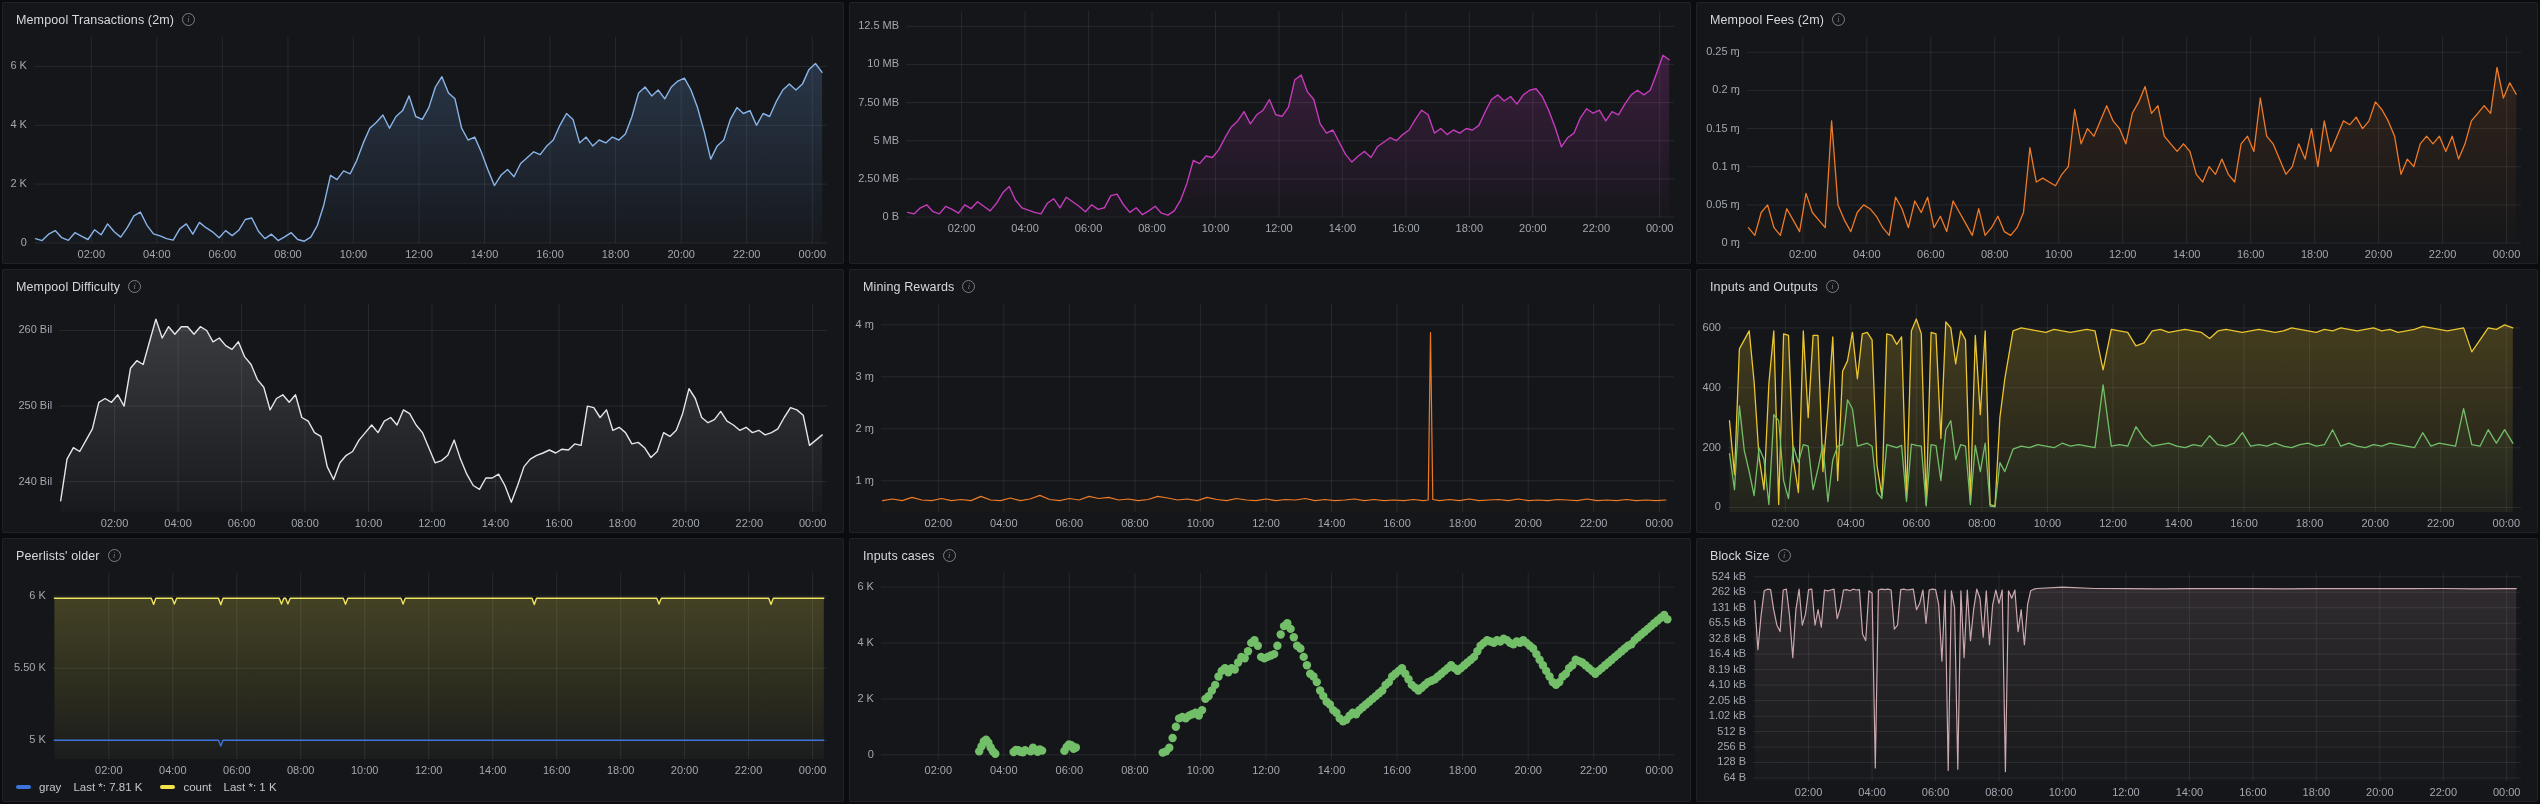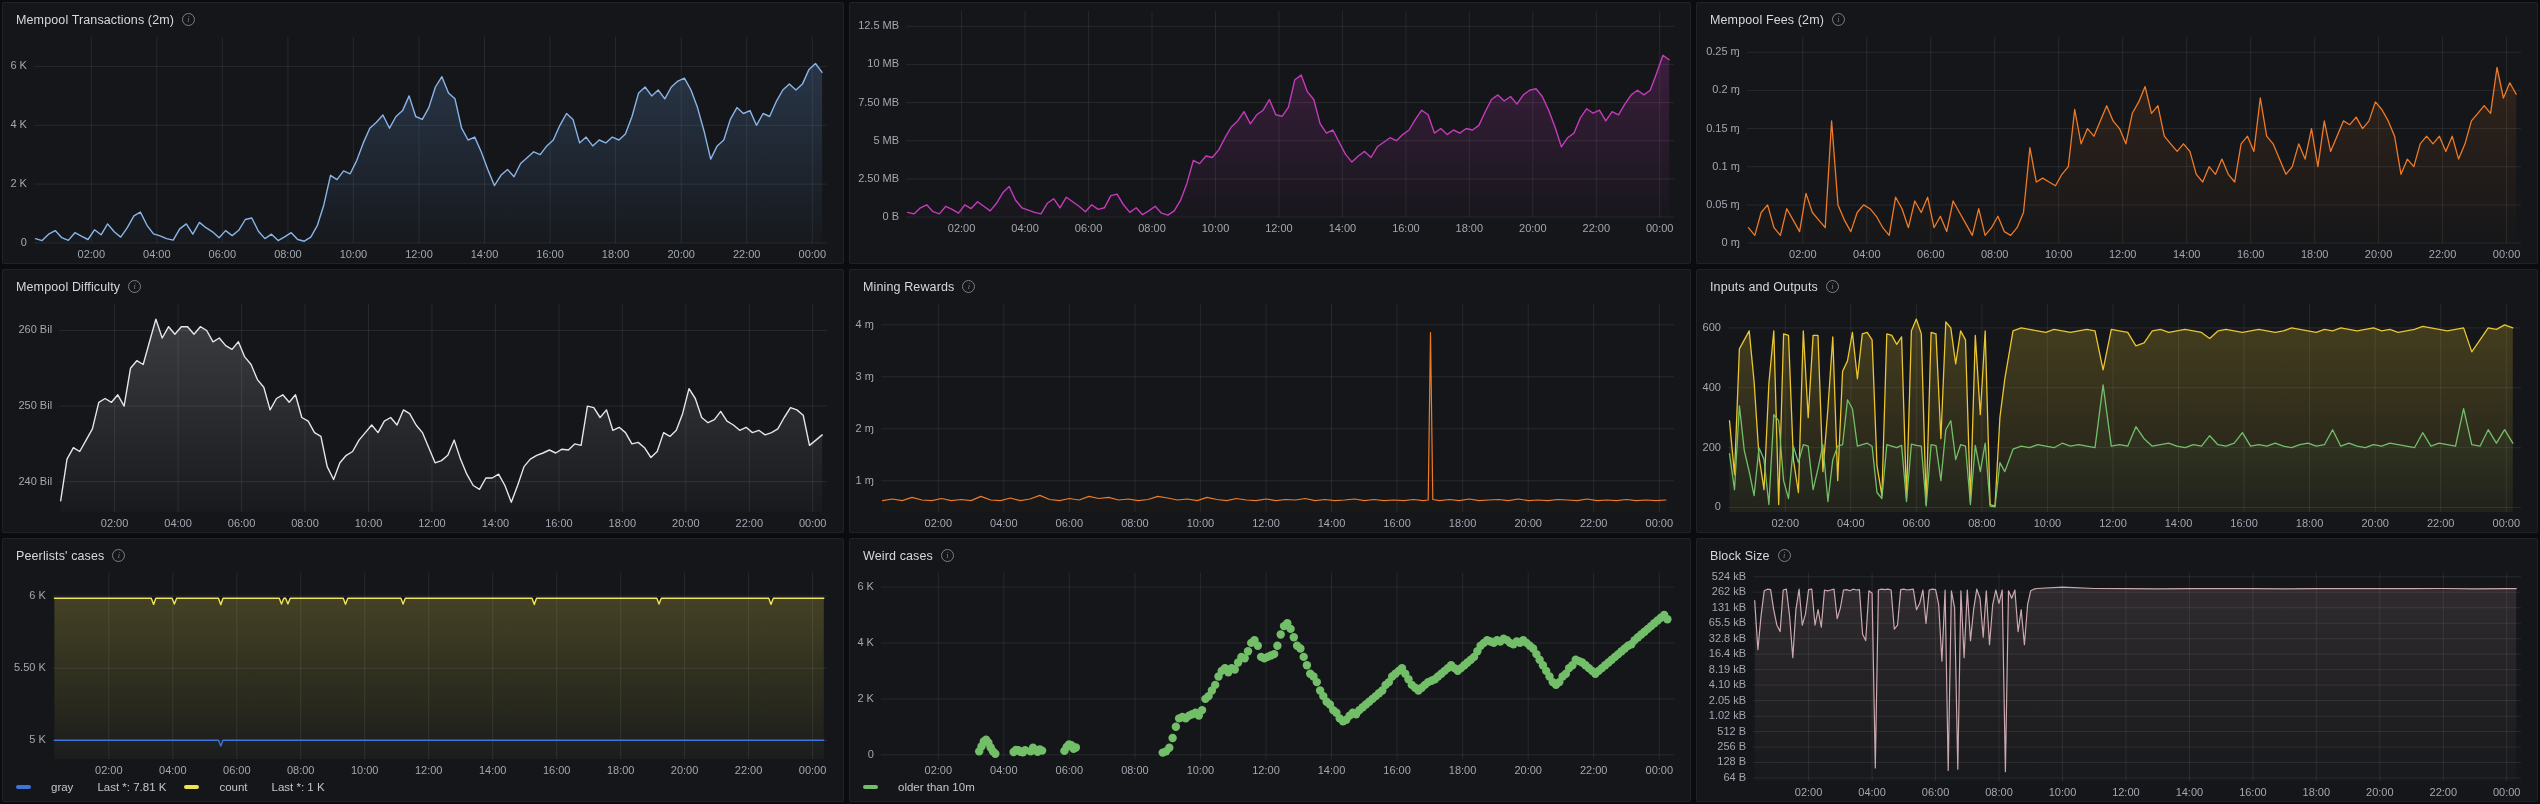--- a/index.html
+++ b/index.html
@@ -42,21 +42,21 @@
     font-style:italic;flex:0 0 auto;cursor:pointer;
   }
   .info::after{content:"i";}
   .chart-box{flex:1 1 auto;position:relative;min-height:0;}
   svg.chart{position:absolute;left:0;top:0;display:block;}
   .legend{
     flex:0 0 22px;display:flex;align-items:center;gap:18px;
     padding:0 12px 6px 13px;box-sizing:border-box;
     font-size:11.5px;color:#C2C5CC;white-space:nowrap;
   }
-  .legend-item{display:flex;align-items:center;gap:20px;cursor:pointer;}
+  .legend-item{display:flex;align-items:center;gap:8px;cursor:pointer;}
   .swatch{width:15px;height:4px;border-radius:2px;flex:0 0 auto;}
   .legend-value{margin-left:4px;color:#C2C5CC;}
 </style>
 </head>
 <body>
 
 <div class="dashboard">
 
   <section class="panel">
     <div class="panel-header">
@@ -403,21 +403,21 @@
             <path d="M32.5 124.7L37.5 178.6L42.4 52.9L47.3 43.9L52.2 34.9L57.1 85.8L62.0 160.6L67.0 193.6L71.9 87.3L76.8 34.9L81.7 208.5L86.6 37.9L91.5 39.4L96.4 163.6L101.4 196.5L106.3 34.9L111.2 121.7L116.1 39.4L121.0 39.4L125.9 175.6L130.9 112.7L135.8 40.9L140.7 184.6L145.6 75.3L150.5 64.9L155.4 36.4L160.4 82.8L165.3 37.9L170.2 36.4L175.1 43.9L180.0 169.6L184.9 199.5L189.8 37.9L194.8 39.4L199.7 48.4L204.6 40.9L209.5 202.5L214.4 34.9L219.3 23.0L224.3 37.9L229.2 208.5L234.1 36.4L239.0 37.9L243.9 142.7L248.8 26.0L253.8 31.9L258.7 67.9L263.6 34.9L268.5 43.9L273.4 205.5L278.3 39.4L283.3 118.7L288.2 34.9L293.1 208.5L298.0 210.0L302.9 121.7L307.8 82.8L316.0 34.9L324.2 31.9L332.4 33.4L340.6 34.9L348.8 36.4L357.0 33.4L365.2 34.9L373.4 36.4L381.6 34.9L389.8 33.4L398.0 34.9L406.1 73.8L414.3 33.4L422.5 34.9L430.7 36.4L438.9 49.9L447.1 46.9L455.3 34.9L463.5 33.4L471.7 36.4L479.9 34.9L488.1 33.4L496.3 34.9L504.5 36.4L512.7 42.4L520.9 34.9L529.0 33.4L537.2 34.9L545.4 36.4L553.6 34.9L561.8 33.4L570.0 34.9L578.2 36.4L586.4 34.9L594.6 31.9L602.8 33.4L611.0 34.9L619.2 36.4L627.4 33.4L635.6 34.9L643.8 31.9L651.9 33.4L660.1 34.9L668.3 33.4L676.5 31.9L684.7 34.9L692.9 33.4L701.1 36.4L709.3 34.9L717.5 33.4L725.7 30.4L733.9 31.9L742.1 33.4L750.3 34.9L758.5 33.4L766.6 31.9L774.8 55.9L783.0 43.9L791.2 31.9L799.4 33.4L807.6 28.9L815.8 31.9" fill="none" stroke="#EAC52F" stroke-width="1.3" stroke-linejoin="round" stroke-linecap="round"></path>
             <path d="M32.5 157.6L37.5 193.6L42.4 109.8L47.3 154.6L52.2 175.6L57.1 199.5L62.0 151.7L67.0 163.6L71.9 208.5L76.8 118.7L81.7 124.7L86.6 184.6L91.5 202.5L96.4 150.2L101.4 166.6L106.3 148.7L111.2 150.2L116.1 193.6L121.0 172.6L125.9 148.7L130.9 205.5L135.8 163.6L140.7 150.2L145.6 148.7L150.5 103.8L155.4 112.7L160.4 150.2L165.3 148.7L170.2 147.2L175.1 150.2L180.0 196.5L184.9 202.5L189.8 148.7L194.8 150.2L199.7 151.7L204.6 149.3L209.5 205.5L214.4 148.1L219.3 149.3L224.3 150.2L229.2 210.0L234.1 148.7L239.0 149.6L243.9 184.6L248.8 133.7L253.8 124.7L258.7 163.6L263.6 148.7L268.5 150.2L273.4 208.5L278.3 149.3L283.3 175.6L288.2 147.2L293.1 210.0L298.0 210.9L302.9 166.6L307.8 175.6L316.0 153.2L324.2 150.2L332.4 151.7L340.6 148.7L348.8 150.2L357.0 151.7L365.2 147.2L373.4 150.2L381.6 148.7L389.8 150.2L398.0 151.7L406.1 88.8L414.3 150.2L422.5 148.7L430.7 150.2L438.9 130.7L447.1 142.7L455.3 150.2L463.5 148.7L471.7 147.2L479.9 150.2L488.1 151.7L496.3 148.7L504.5 150.2L512.7 139.7L520.9 148.7L529.0 150.2L537.2 147.2L545.4 136.7L553.6 150.2L561.8 148.7L570.0 150.2L578.2 147.2L586.4 150.2L594.6 151.7L602.8 148.7L611.0 147.2L619.2 150.2L627.4 148.7L635.6 133.7L643.8 150.2L651.9 147.2L660.1 150.2L668.3 151.7L676.5 148.7L684.7 150.2L692.9 147.2L701.1 148.7L709.3 150.2L717.5 151.7L725.7 136.7L733.9 150.2L742.1 147.2L750.3 148.7L758.5 150.2L766.6 112.7L774.8 148.7L783.0 150.2L791.2 133.7L799.4 147.2L807.6 133.7L815.8 147.2L815.8 216L32.5 216Z" fill="url(#grad5_1)" stroke="none"></path>
             <path d="M32.5 157.6L37.5 193.6L42.4 109.8L47.3 154.6L52.2 175.6L57.1 199.5L62.0 151.7L67.0 163.6L71.9 208.5L76.8 118.7L81.7 124.7L86.6 184.6L91.5 202.5L96.4 150.2L101.4 166.6L106.3 148.7L111.2 150.2L116.1 193.6L121.0 172.6L125.9 148.7L130.9 205.5L135.8 163.6L140.7 150.2L145.6 148.7L150.5 103.8L155.4 112.7L160.4 150.2L165.3 148.7L170.2 147.2L175.1 150.2L180.0 196.5L184.9 202.5L189.8 148.7L194.8 150.2L199.7 151.7L204.6 149.3L209.5 205.5L214.4 148.1L219.3 149.3L224.3 150.2L229.2 210.0L234.1 148.7L239.0 149.6L243.9 184.6L248.8 133.7L253.8 124.7L258.7 163.6L263.6 148.7L268.5 150.2L273.4 208.5L278.3 149.3L283.3 175.6L288.2 147.2L293.1 210.0L298.0 210.9L302.9 166.6L307.8 175.6L316.0 153.2L324.2 150.2L332.4 151.7L340.6 148.7L348.8 150.2L357.0 151.7L365.2 147.2L373.4 150.2L381.6 148.7L389.8 150.2L398.0 151.7L406.1 88.8L414.3 150.2L422.5 148.7L430.7 150.2L438.9 130.7L447.1 142.7L455.3 150.2L463.5 148.7L471.7 147.2L479.9 150.2L488.1 151.7L496.3 148.7L504.5 150.2L512.7 139.7L520.9 148.7L529.0 150.2L537.2 147.2L545.4 136.7L553.6 150.2L561.8 148.7L570.0 150.2L578.2 147.2L586.4 150.2L594.6 151.7L602.8 148.7L611.0 147.2L619.2 150.2L627.4 148.7L635.6 133.7L643.8 150.2L651.9 147.2L660.1 150.2L668.3 151.7L676.5 148.7L684.7 150.2L692.9 147.2L701.1 148.7L709.3 150.2L717.5 151.7L725.7 136.7L733.9 150.2L742.1 147.2L750.3 148.7L758.5 150.2L766.6 112.7L774.8 148.7L783.0 150.2L791.2 133.7L799.4 147.2L807.6 133.7L815.8 147.2" fill="none" stroke="#73BF69" stroke-width="1.3" stroke-linejoin="round" stroke-linecap="round"></path>
           </g>
         </svg>
     </div>
   </section>
 
   <section class="panel">
     <div class="panel-header">
-      <h2 class="panel-title">Peerlists' cases</h2>
+      <h2 class="panel-title">Peerlists' older</h2>
       <span class="info"></span>
     </div>
     <div class="chart-box">
       <svg class="chart" width="840" height="214" viewBox="0 0 840 214">
           <defs>
             <linearGradient id="grad6_0" x1="0" y1="8" x2="0" y2="194" gradientUnits="userSpaceOnUse">
               <stop offset="0" stop-color="#E5D54A" stop-opacity="0.26"></stop>
               <stop offset="1" stop-color="#E5D54A" stop-opacity="0.03"></stop>
             </linearGradient>
             <linearGradient id="grad6_1" x1="0" y1="8" x2="0" y2="194" gradientUnits="userSpaceOnUse">
@@ -476,21 +476,21 @@
         <span class="legend-item">
           <span class="swatch" style="background: rgb(242, 226, 75);"></span>
           <span>count</span>
           <span class="legend-value">Last *: 1 K</span>
         </span>
       </div>
   </section>
 
   <section class="panel">
     <div class="panel-header">
-      <h2 class="panel-title">Weird cases</h2>
+      <h2 class="panel-title">Inputs cases</h2>
       <span class="info"></span>
     </div>
     <div class="chart-box">
       <svg class="chart" width="840" height="214" viewBox="0 0 840 214">
           <defs></defs>
           <g>
             <line x1="30.9" x2="824" y1="189.8" y2="189.8" stroke="rgba(204,204,220,0.10)" stroke-width="1"></line>
             <line x1="30.9" x2="824" y1="133.9" y2="133.9" stroke="rgba(204,204,220,0.10)" stroke-width="1"></line>
             <line x1="30.9" x2="824" y1="77.9" y2="77.9" stroke="rgba(204,204,220,0.10)" stroke-width="1"></line>
             <line x1="30.9" x2="824" y1="22.0" y2="22.0" stroke="rgba(204,204,220,0.10)" stroke-width="1"></line>
@@ -703,26 +703,20 @@
             <circle cx="797.8" cy="63.9" r="4.2" fill="#73BF69"></circle>
             <circle cx="801.1" cy="61.1" r="4.2" fill="#73BF69"></circle>
             <circle cx="804.3" cy="58.3" r="4.2" fill="#73BF69"></circle>
             <circle cx="807.6" cy="55.5" r="4.2" fill="#73BF69"></circle>
             <circle cx="810.9" cy="52.8" r="4.2" fill="#73BF69"></circle>
             <circle cx="814.2" cy="50.0" r="4.2" fill="#73BF69"></circle>
             <circle cx="817.4" cy="54.2" r="4.2" fill="#73BF69"></circle>
           </g>
         </svg>
     </div>
-    <div class="legend">
-        <span class="legend-item">
-          <span class="swatch" style="background: rgb(115, 191, 105);"></span>
-          <span>older than 10m</span>
-        </span>
-      </div>
   </section>
 
   <section class="panel">
     <div class="panel-header">
       <h2 class="panel-title">Block Size</h2>
       <span class="info"></span>
     </div>
     <div class="chart-box">
       <svg class="chart" width="840" height="236" viewBox="0 0 840 236">
           <defs>

